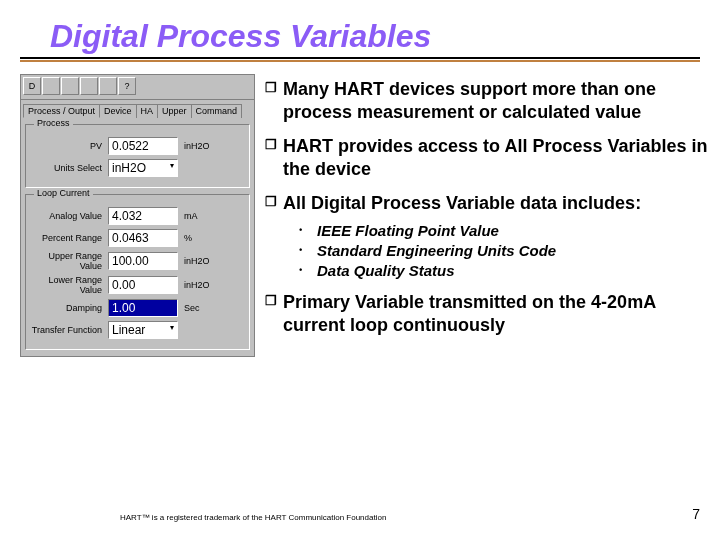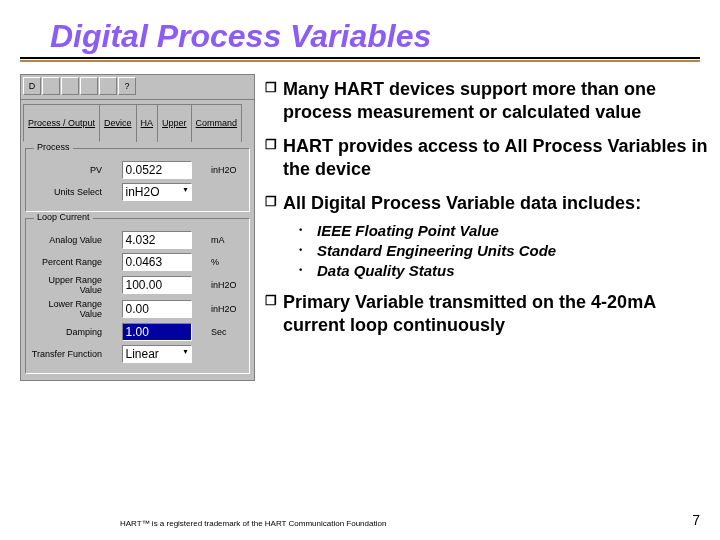--- a/index.html
+++ b/index.html
@@ -62,24 +62,23 @@
   }
   .tabs {
     display: flex;
     padding: 4px 2px 0 2px;
     font-size: 9px;
   }
   .tab {
     border: 1px solid #808080;
     border-bottom: none;
     background: #c0c0c0;
-    padding: 13px 4px;
+    padding: 1px 4px;
     margin-right: -1px;
     white-space: nowrap;
-    text-decoration: underline;
   }
   .tab.active {
     background: #c0c0c0;
     border-bottom: 1px solid #c0c0c0;
     position: relative;
     z-index: 2;
   }
   .group {
     border: 1px solid;
     border-color: #808080 #fff #fff #808080;
@@ -92,21 +91,20 @@
     top: -7px; left: 8px;
     background: #c0c0c0;
     padding: 0 3px;
     font-size: 9px;
   }
   .row {
     display: flex;
     align-items: center;
     margin: 4px 0;
     font-size: 9px;
-    justify-content: space-between;
   }
   .row .lbl { width: 78px; text-align: right; padding-right: 6px; }
   .row .val {
     background: #fff;
     border: 1px solid;
     border-color: #808080 #fff #fff #808080;
     width: 70px;
     padding: 1px 3px;
     font-size: 12px;
   }
@@ -149,21 +147,21 @@
     line-height: 1.35;
   }
   .sub .dot {
     width: 18px;
     font-size: 9px;
     line-height: 2;
     flex-shrink: 0;
   }
   .footer {
     position: absolute;
-    bottom: 12px;
+    bottom: 18px;
     left: 0;
     width: 100%;
     display: flex;
     justify-content: space-between;
     align-items: flex-end;
     padding: 0 20px 0 120px;
     font-size: 8px;
     color: #000;
   }
   .pagen {

